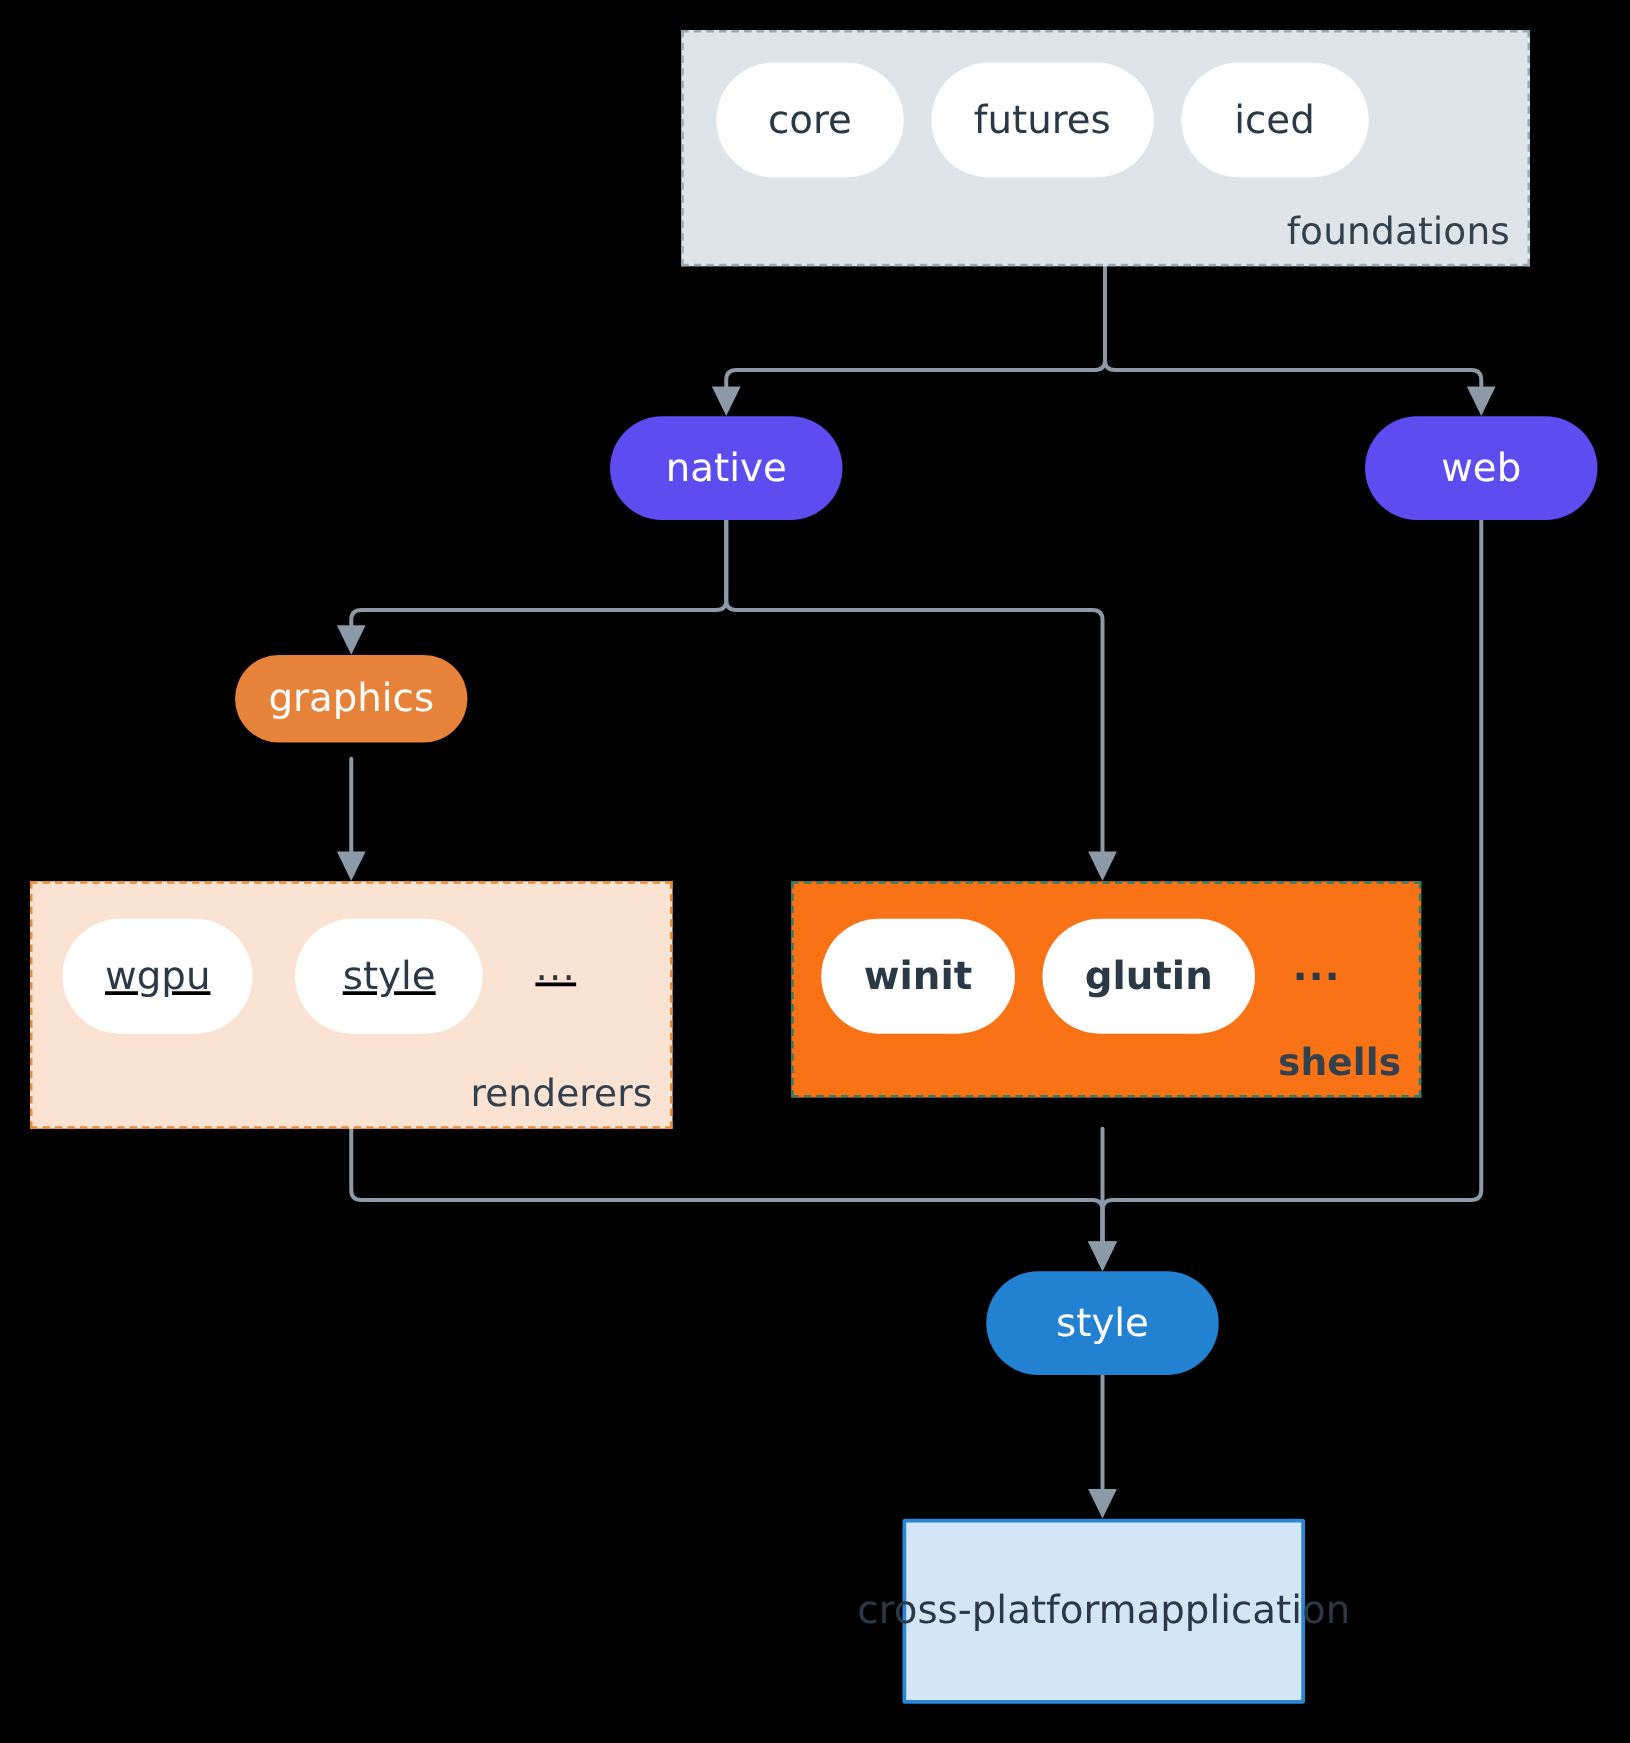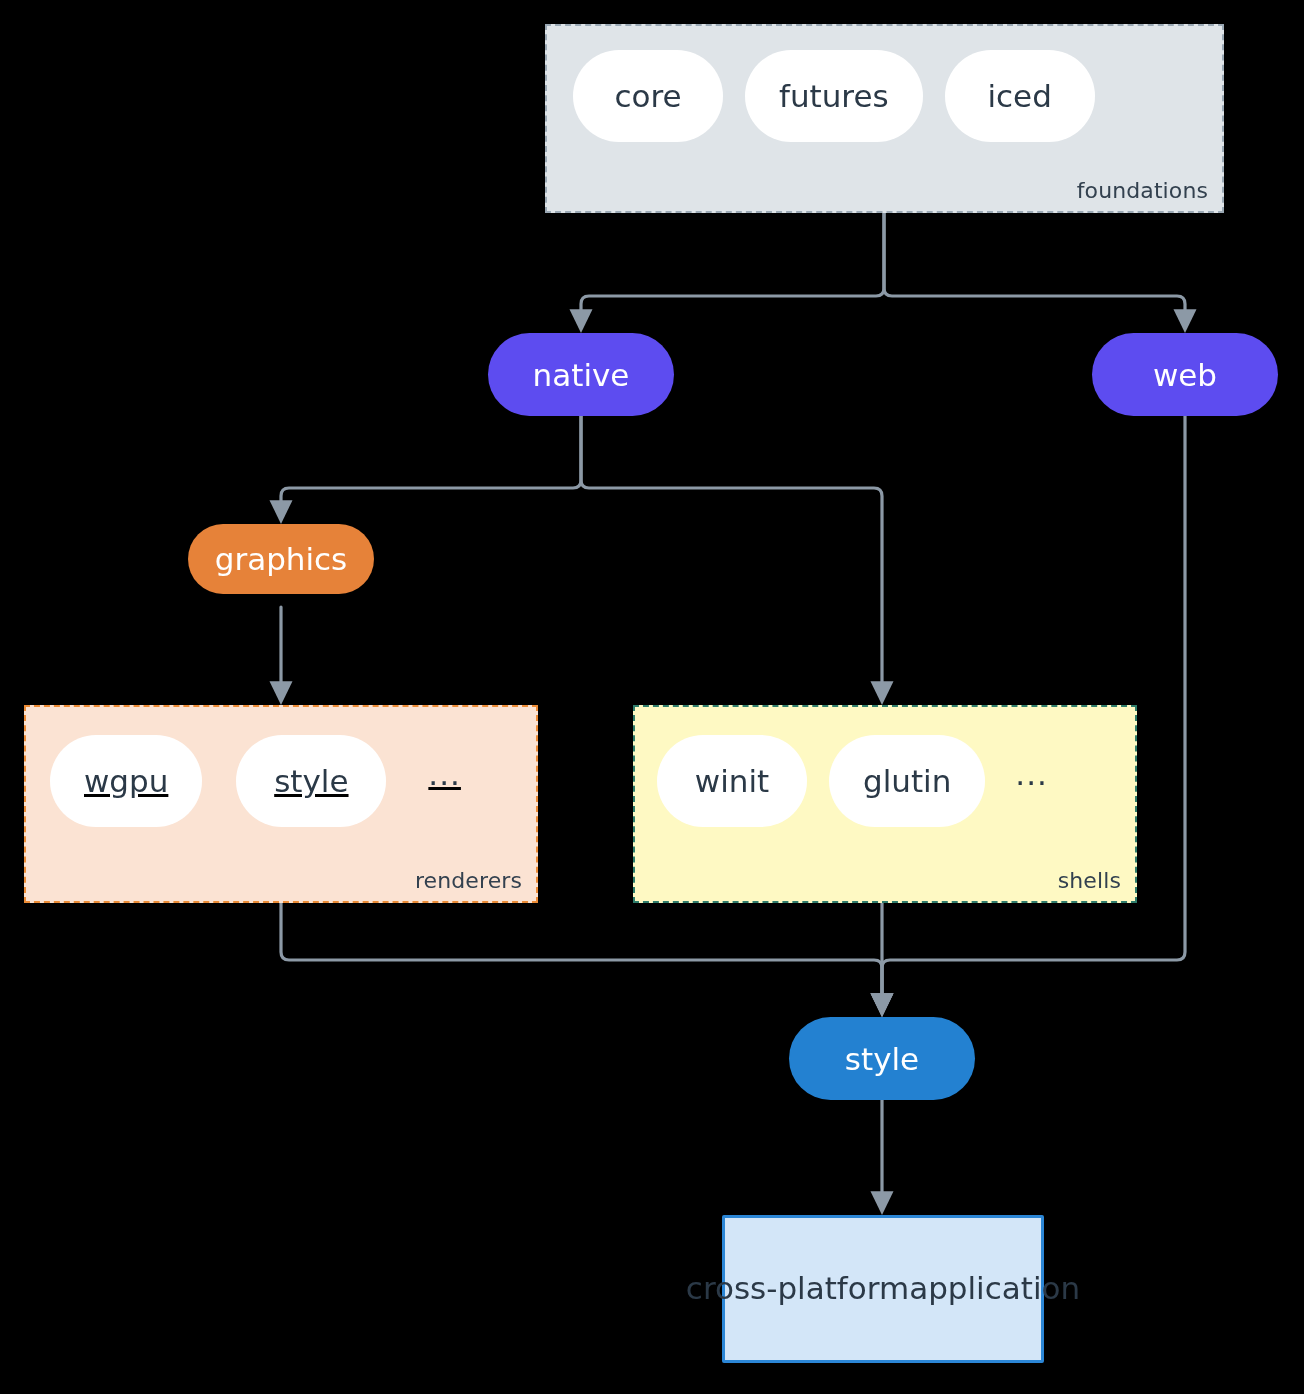--- a/index.html
+++ b/index.html
@@ -26,21 +26,21 @@
 
   
   .group {
     position: absolute;
     box-sizing: border-box;
   }
   .group-label {
     position: absolute;
     right: 14px;
     bottom: 8px;
-    font-size: 22px;
+    font-size: 30px;
     color: #33414f;
     letter-spacing: 0.1px;
     white-space: nowrap;
   }
   .group-items {
     position: absolute;
     left: 0;
     top: 0;
     display: flex;
     align-items: center;
@@ -75,23 +75,24 @@
     top: 28px;
     gap: 34px;
     text-decoration: underline;
   }
 
   
   #group-shells {
     left: 633px;
     top: 705px;
     width: 504px;
-    height: 198px;
-    background: #fef9c3;
+    height: 173px;
+    background: #f97316;
     border: 2px dashed #2f7d6b;
+    font-weight: bold;
   }
   #group-shells .group-items {
     left: 22px;
     top: 28px;
     gap: 22px;
   }
 
   
   .pill-white {
     box-sizing: border-box;

